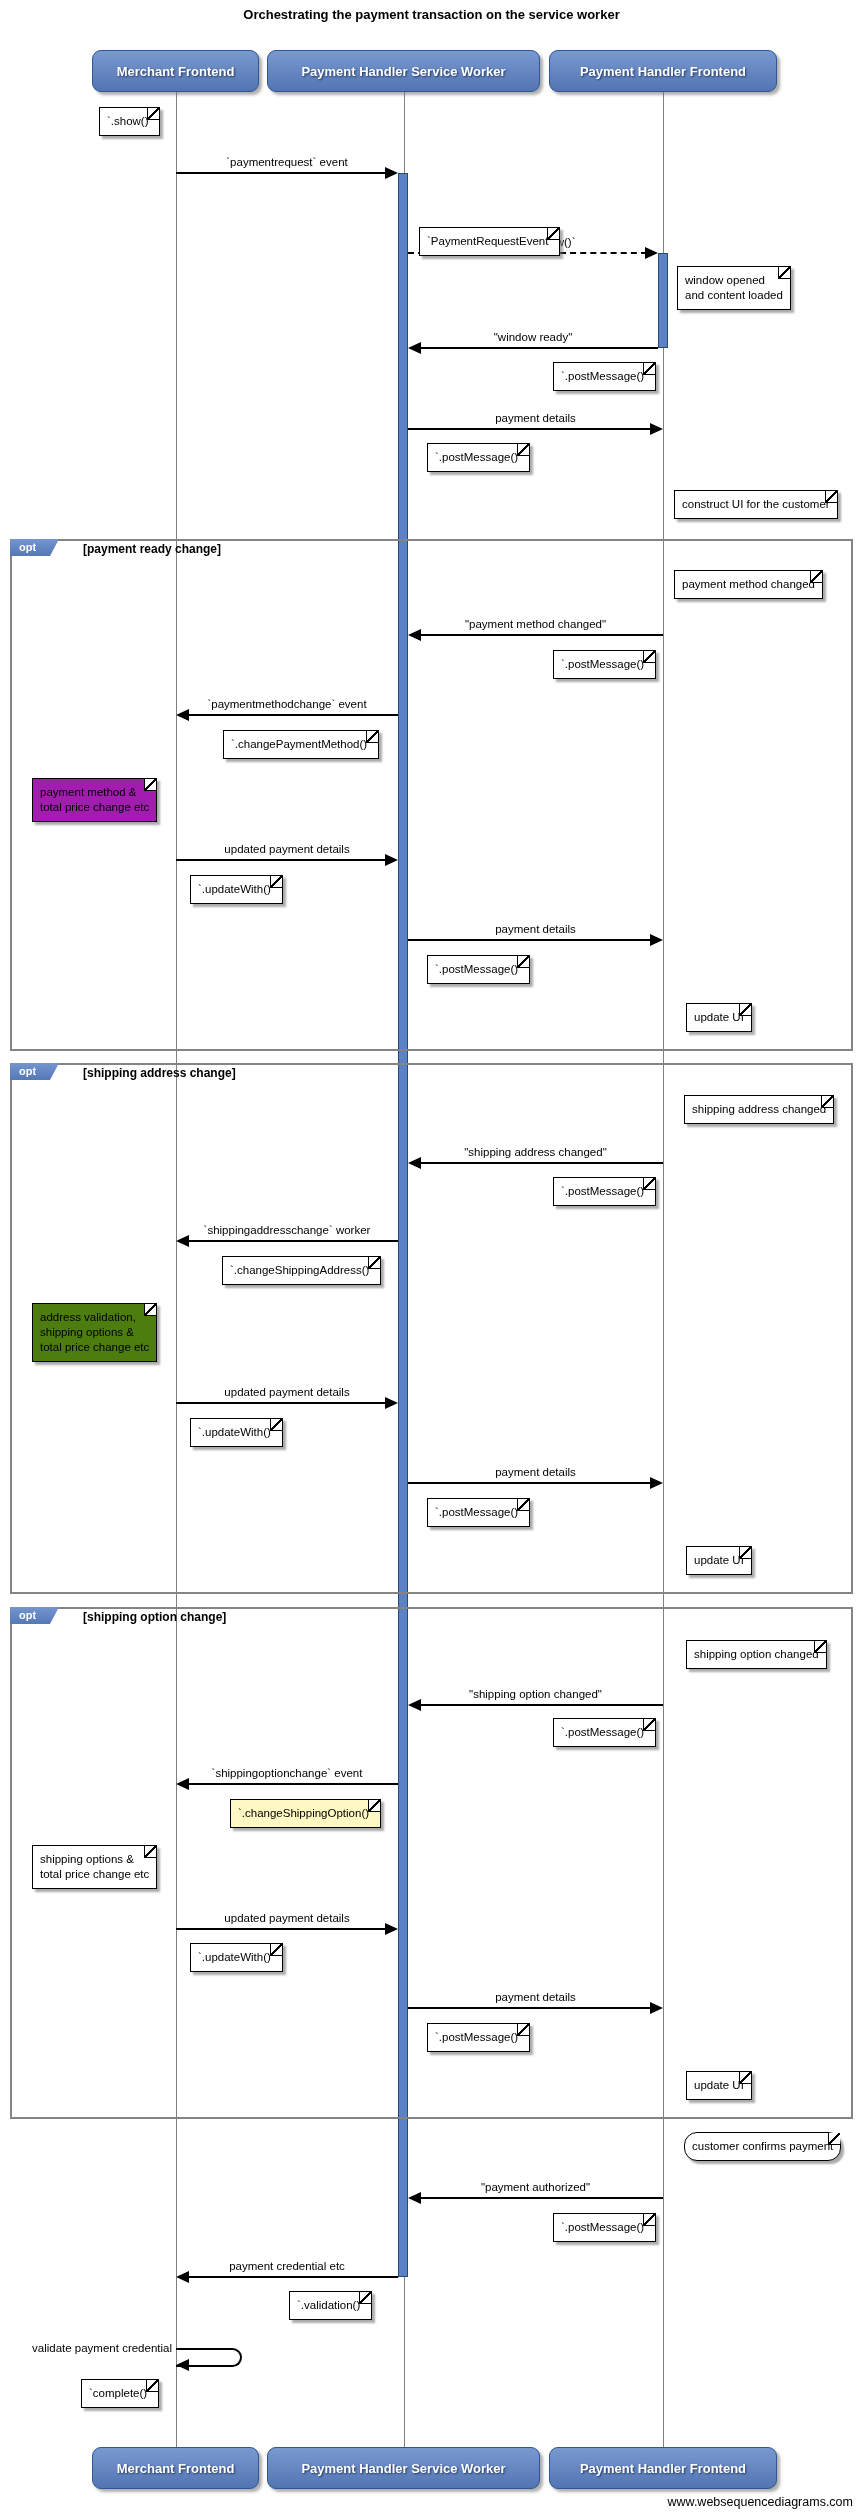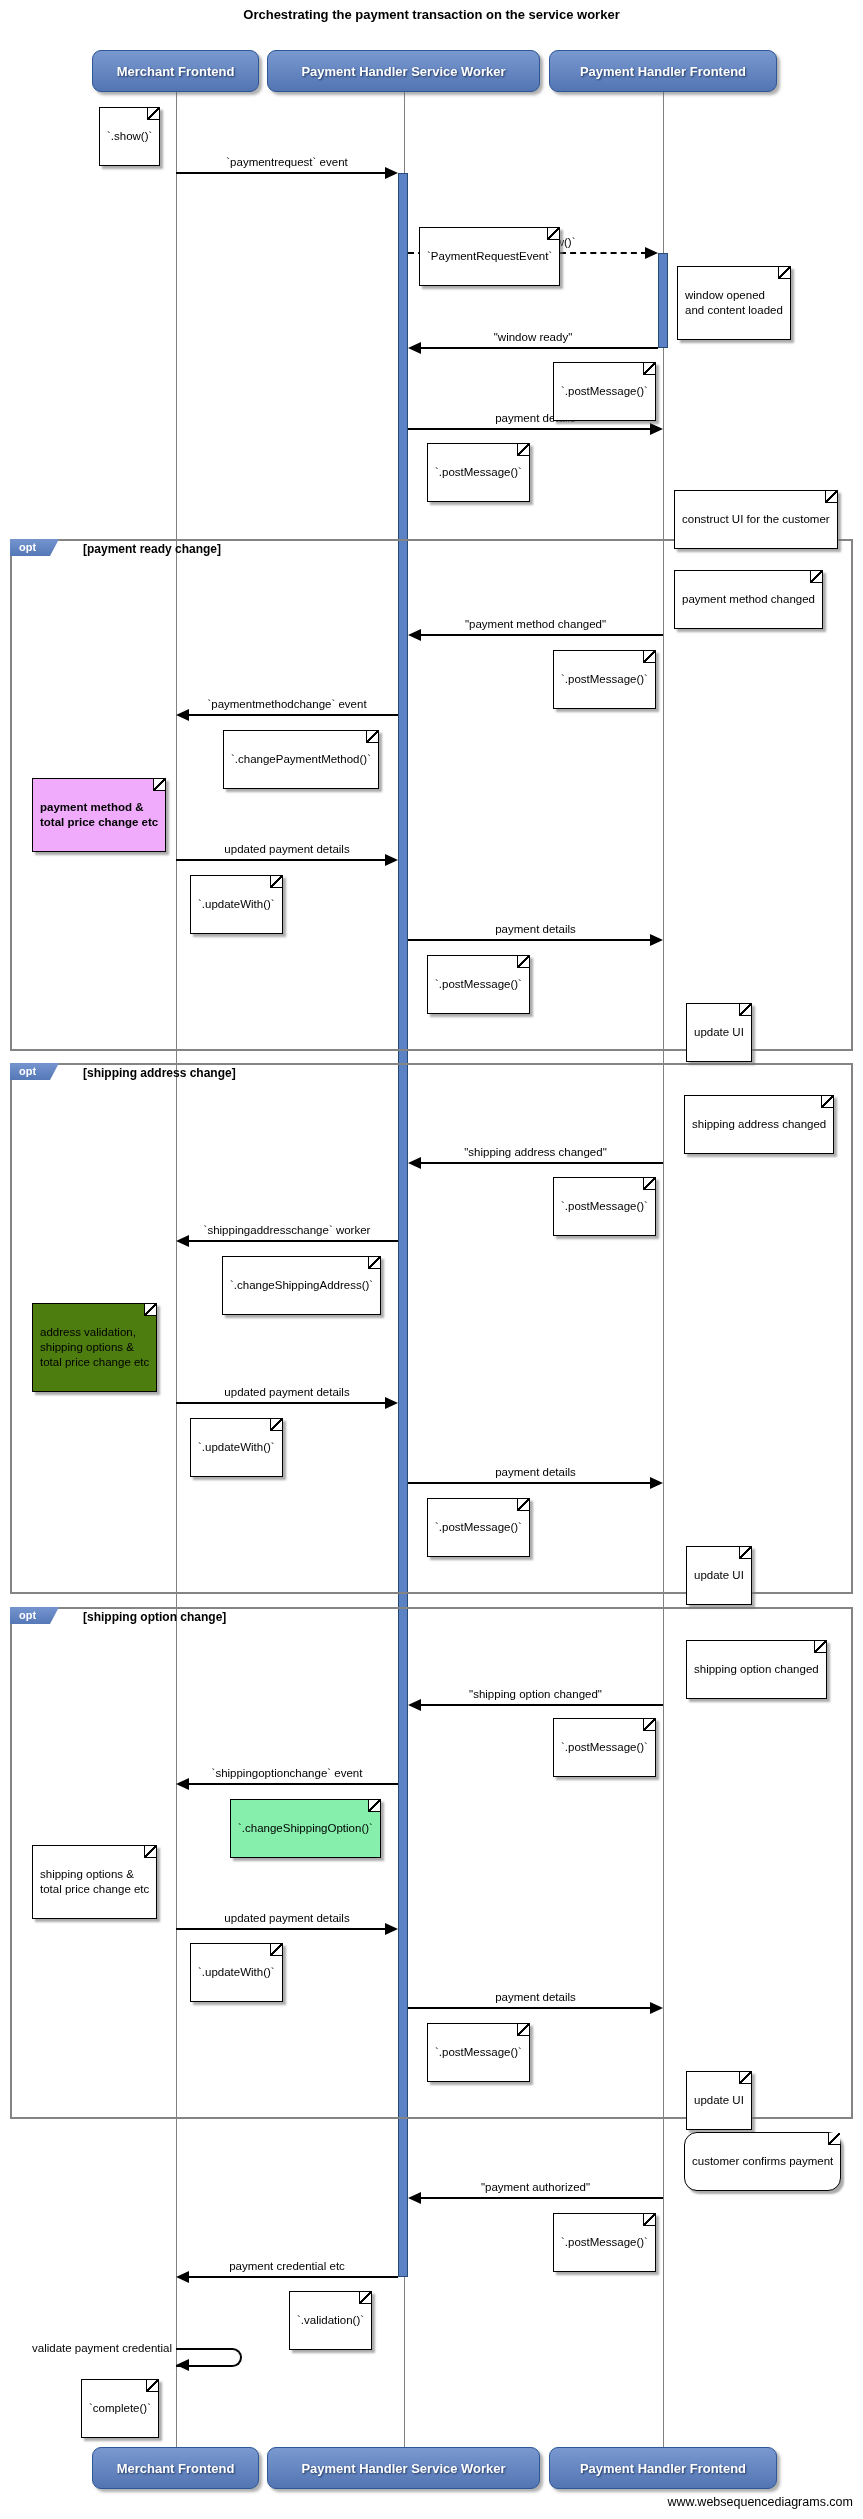--- a/index.html
+++ b/index.html
@@ -47,21 +47,21 @@
   .msg-line-dashed{position:absolute;height:0;border-top:2px dashed #000;}
   .ah{position:absolute;width:0;height:0;}
   .ah-r{border-left:13px solid #000;border-top:6px solid transparent;border-bottom:6px solid transparent;}
   .ah-l{border-right:13px solid #000;border-top:6px solid transparent;border-bottom:6px solid transparent;}
   .selfloop{
     position:absolute;border:2px solid #000;border-left:none;
     border-radius:0 10px 10px 0;box-sizing:border-box;background:transparent;
   }
   .note{
     position:absolute;background:#fff;border:1px solid #000;
-    padding:21px 7px;font-size:11.5px;line-height:15px;white-space:pre;
+    padding:6px 7px;font-size:11.5px;line-height:15px;white-space:pre;
     box-shadow:3px 3px 2px rgba(115,115,115,.6);
   }
   .note::after{
     content:"";position:absolute;top:0;right:0;width:12px;height:12px;background:#fff;
     border-left:1px solid #000;border-bottom:1px solid #000;box-sizing:border-box;
     background-image:linear-gradient(to bottom right,transparent calc(50% - 1px),#000 calc(50% - 1px),#000 calc(50% + 1px),transparent calc(50% + 1px));
   }
 </style>
 </head>
 <body>
@@ -149,37 +149,37 @@
       <div class="note" style="left: 99px; top: 107px; background-color: rgb(255, 255, 255);">`.show()`</div>
       <div class="note" style="left: 419px; top: 187px; background-color: rgb(255, 255, 255); margin-top: 40px;">`PaymentRequestEvent`</div>
       <div class="note" style="left: 677px; top: 266px; background-color: rgb(255, 255, 255);">window opened
 and content loaded</div>
       <div class="note" style="left: 553px; top: 362px; background-color: rgb(255, 255, 255);">`.postMessage()`</div>
       <div class="note" style="left: 427px; top: 443px; background-color: rgb(255, 255, 255);">`.postMessage()`</div>
       <div class="note" style="left: 674px; top: 490px; background-color: rgb(255, 255, 255);">construct UI for the customer</div>
       <div class="note" style="left: 674px; top: 570px; background-color: rgb(255, 255, 255);">payment method changed</div>
       <div class="note" style="left: 553px; top: 650px; background-color: rgb(255, 255, 255);">`.postMessage()`</div>
       <div class="note" style="left: 223px; top: 730px; background-color: rgb(255, 255, 255);">`.changePaymentMethod()`</div>
-      <div class="note" style="left: 32px; top: 778px; background-color: #f0abfc; font-weight: bold;">payment method &amp;
+      <div class="note" style="left: 32px; top: 778px; background-color: #a21caf;">payment method &amp;
 total price change etc</div>
       <div class="note" style="left: 190px; top: 875px; background-color: rgb(255, 255, 255);">`.updateWith()`</div>
       <div class="note" style="left: 427px; top: 955px; background-color: rgb(255, 255, 255);">`.postMessage()`</div>
       <div class="note" style="left: 686px; top: 1003px; background-color: rgb(255, 255, 255);">update UI</div>
       <div class="note" style="left: 684px; top: 1095px; background-color: rgb(255, 255, 255);">shipping address changed</div>
       <div class="note" style="left: 553px; top: 1177px; background-color: rgb(255, 255, 255);">`.postMessage()`</div>
       <div class="note" style="left: 222px; top: 1256px; background-color: rgb(255, 255, 255);">`.changeShippingAddress()`</div>
       <div class="note" style="left: 32px; top: 1303px; background-color: #4d7c0f;">address validation,
 shipping options &amp;
 total price change etc</div>
       <div class="note" style="left: 190px; top: 1418px; background-color: rgb(255, 255, 255);">`.updateWith()`</div>
       <div class="note" style="left: 427px; top: 1498px; background-color: rgb(255, 255, 255);">`.postMessage()`</div>
       <div class="note" style="left: 686px; top: 1546px; background-color: rgb(255, 255, 255);">update UI</div>
       <div class="note" style="left: 686px; top: 1640px; background-color: rgb(255, 255, 255);">shipping option changed</div>
       <div class="note" style="left: 553px; top: 1718px; background-color: rgb(255, 255, 255);">`.postMessage()`</div>
-      <div class="note" style="left: 230px; top: 1799px; background-color: #86efac; text-align: right;">`.changeShippingOption()`</div>
+      <div class="note" style="left: 230px; top: 1799px; background-color: #fef9c3; text-align: right;">`.changeShippingOption()`</div>
       <div class="note" style="left: 32px; top: 1845px; background-color: rgb(255, 255, 255);">shipping options &amp;
 total price change etc</div>
       <div class="note" style="left: 190px; top: 1943px; background-color: rgb(255, 255, 255);">`.updateWith()`</div>
       <div class="note" style="left: 427px; top: 2023px; background-color: rgb(255, 255, 255);">`.postMessage()`</div>
       <div class="note" style="left: 686px; top: 2071px; background-color: rgb(255, 255, 255);">update UI</div>
       <div class="note" style="left: 684px; top: 2132px; background-color: rgb(255, 255, 255); border-radius: 13px;">customer confirms payment</div>
       <div class="note" style="left: 553px; top: 2213px; background-color: rgb(255, 255, 255);">`.postMessage()`</div>
       <div class="note" style="left: 289px; top: 2291px; background-color: rgb(255, 255, 255);">`.validation()`</div>
       <div class="note" style="left: 81px; top: 2379px; background-color: rgb(255, 255, 255);">`complete()`</div>
     </div>

